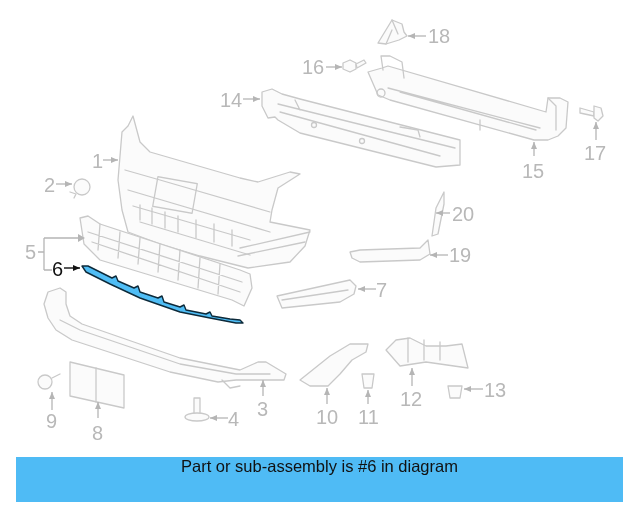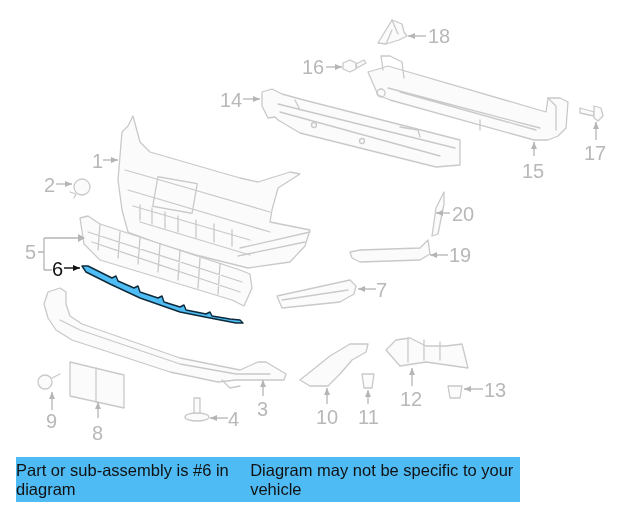--- a/index.html
+++ b/index.html
@@ -6,22 +6,22 @@
   body { width:640px; height:512px; position:relative; overflow:hidden; font-family:"Liberation Sans", sans-serif; }
   #diagram { position:absolute; left:0; top:0; width:640px; height:452px; }
   .part { fill:none; stroke:#c9c9c9; stroke-width:1.3; stroke-linejoin:round; stroke-linecap:round; }
   .part-fill { fill:#fbfbfb; stroke:#c9c9c9; stroke-width:1.3; stroke-linejoin:round; }
   .callout-line { stroke:#b5b5b5; stroke-width:1.3; fill:none; }
   .callout-head { fill:#b5b5b5; }
   .callout-text { fill:#b8b8b8; font-family:"Liberation Sans", sans-serif; font-size:20px; }
   .hl-line { stroke:#111; stroke-width:1.4; fill:none; }
   .hl-text { fill:#111; font-family:"Liberation Sans", sans-serif; font-size:20px; }
   .hl-part { fill:#4fbdf5; stroke:#0d2a3a; stroke-width:1.4; stroke-linejoin:round; }
-  #banner { position:absolute; left:16px; top:457px; width:504px; height:45px; background:#4fbbf5;
-            display:flex; align-items:center; justify-content:flex-end; }
+  #banner { position:absolute; left:16px; top:457px; width:607px; height:45px; background:#4fbbf5;
+            display:flex; flex-direction:column; align-items:center; justify-content:space-between; }
   #banner span { display:block; color:#111; font-family:"Liberation Sans", sans-serif; font-size:16.5px; line-height:19px; }
 </style>
 </head>
 <body>
 
 <svg id="diagram" viewBox="0 0 640 452" xmlns="http://www.w3.org/2000/svg">
   <defs>
     <marker id="ah" markerWidth="8" markerHeight="8" refX="7" refY="4" orient="auto" markerUnits="userSpaceOnUse">
       <path d="M0,1 L7,4 L0,7 Z" fill="#b5b5b5"></path>
     </marker>
@@ -209,14 +209,13 @@
     <text class="callout-text" x="400" y="406">12</text>
   </g>
   <g>
     <line class="callout-line" x1="483" y1="389" x2="464" y2="389" marker-end="url(#ah)"></line>
     <text class="callout-text" x="484" y="397">13</text>
   </g>
 </svg>
 
 <div id="banner">
   <span>Part or sub-assembly is #6 in diagram</span>
-  <span>Diagram may not be specific to your vehicle</span>
 </div>
 
 </body></html>

